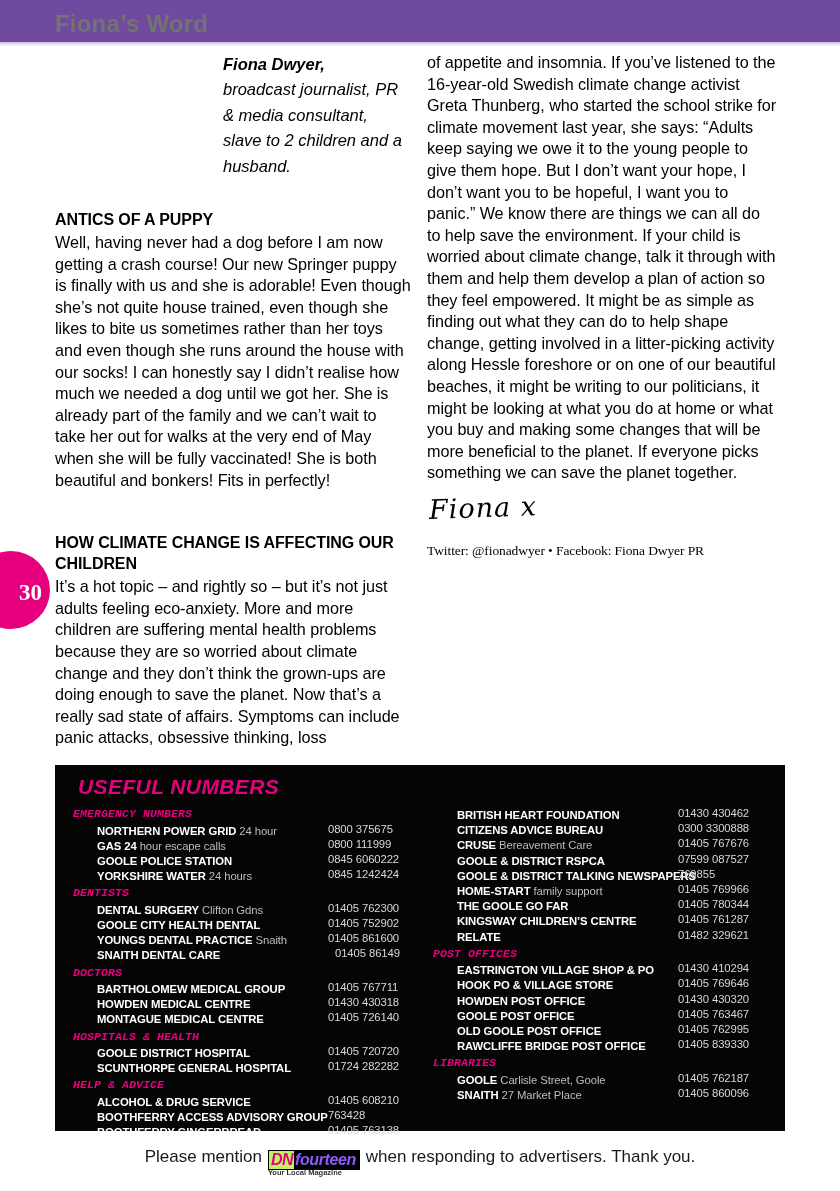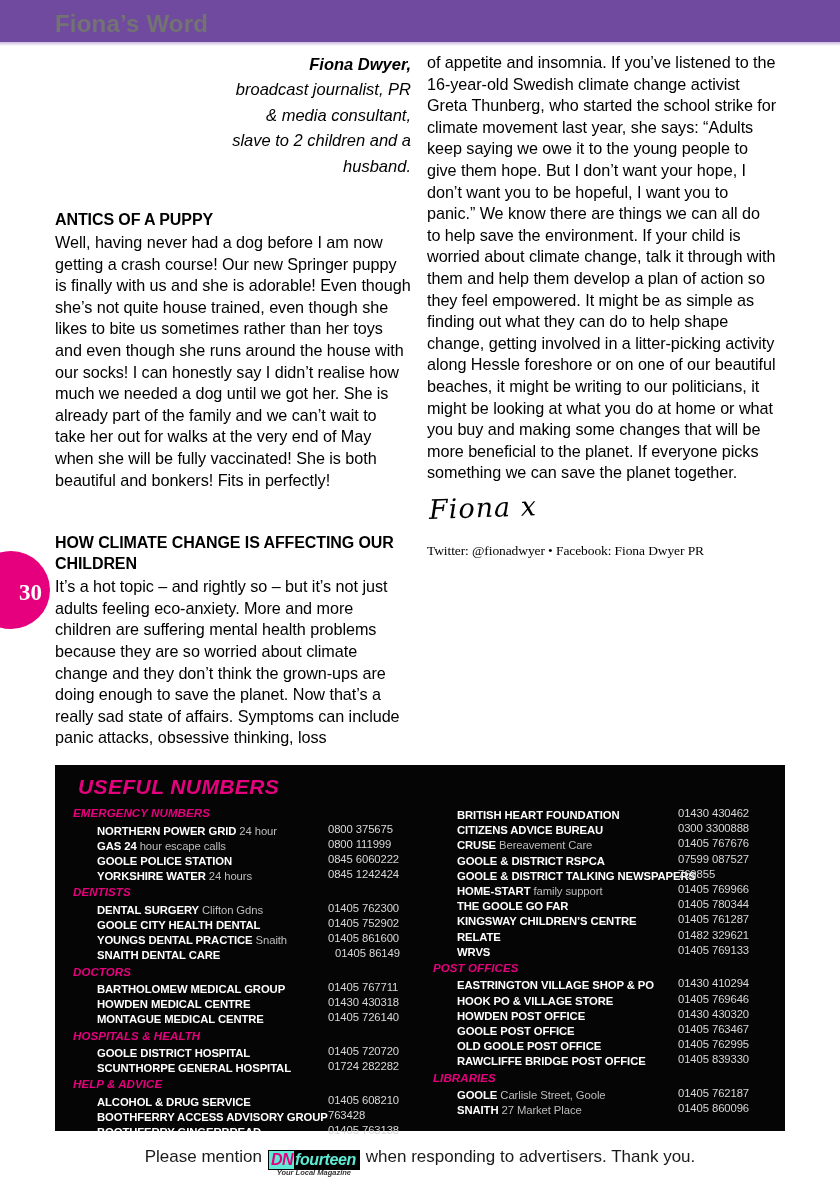--- a/index.html
+++ b/index.html
@@ -74,21 +74,20 @@
   #col-right {
     position: absolute;
     left: 427px;
     top: 52px;
     width: 350px;
   }
 
   .intro-block {
     margin-left: 168px;
     width: 188px;
-    text-align: right;
   }
   .intro-name {
     font-size: 16.5px;
     font-weight: bold;
     font-style: italic;
     line-height: 25px;
     margin: 0;
   }
   .intro-desc {
     font-size: 16.5px;
@@ -159,20 +158,21 @@
   #un-col-right { left: 378px; }
 
   .un-cat {
     font-size: 11.5px;
     font-weight: bold;
     font-style: italic;
     color: #e6007e;
     letter-spacing: 0.1px;
     margin: 3px 0 0 0;
     line-height: 15.5px;
+    font-family: Liberation Mono, monospace;
   }
   .un-cat.first { margin-top: 0; }
 
   .un-row {
     position: relative;
     height: 15.2px;
     line-height: 15.2px;
     white-space: nowrap;
   }
   .un-name {
@@ -221,50 +221,49 @@
   #footer-logo-main {
     display: inline-block;
     background: #000000;
     border: 1px solid #000000;
     height: 18px;
     line-height: 18px;
     padding: 0;
   }
   #logo-dn {
     display: inline-block;
-    background: #5eead4;
+    background: #bef264;
     color: #e6007e;
     font-size: 16px;
     font-weight: bold;
     font-style: italic;
     padding: 0 1px 0 2px;
     height: 18px;
     line-height: 18px;
     letter-spacing: -0.5px;
   }
   #logo-fourteen {
     display: inline-block;
     background: #000000;
-    color: #5eead4;
+    color: #8b5cf6;
     font-size: 16px;
     font-weight: bold;
     font-style: italic;
     padding: 0 3px 0 1px;
     height: 18px;
     line-height: 18px;
     letter-spacing: -0.4px;
   }
   #logo-tagline {
     position: absolute;
     left: 0;
     top: 18px;
     width: 100%;
-    text-align: center;
+    text-align: left;
     font-size: 7.5px;
-    font-style: italic;
     font-weight: bold;
     color: #333333;
     white-space: nowrap;
   }
 </style>
 </head>
 <body>
 
 <div id="header-banner"></div>
 <div id="header-banner-shadow"></div>
@@ -320,21 +319,20 @@
   <div class="un-col" id="un-col-right">
       <div class="un-row"><span class="un-name">BRITISH HEART FOUNDATION</span><span class="un-phone">01430 430462</span></div>
       <div class="un-row"><span class="un-name">CITIZENS ADVICE BUREAU</span><span class="un-phone">0300 3300888</span></div>
       <div class="un-row"><span class="un-name">CRUSE</span><span class="un-note"> Bereavement Care</span><span class="un-phone">01405 767676</span></div>
       <div class="un-row"><span class="un-name">GOOLE &amp; DISTRICT RSPCA</span><span class="un-phone">07599 087527</span></div>
       <div class="un-row"><span class="un-name">GOOLE &amp; DISTRICT TALKING NEWSPAPERS</span><span class="un-phone">769855</span></div>
       <div class="un-row"><span class="un-name">HOME-START</span><span class="un-note"> family support</span><span class="un-phone">01405 769966</span></div>
       <div class="un-row"><span class="un-name">THE GOOLE GO FAR</span><span class="un-phone">01405 780344</span></div>
       <div class="un-row"><span class="un-name">KINGSWAY CHILDREN’S CENTRE</span><span class="un-phone">01405 761287</span></div>
       <div class="un-row"><span class="un-name">RELATE</span><span class="un-phone">01482 329621</span></div>
-      <div class="un-row"><span class="un-name">WRVS</span><span class="un-phone">01405 769133</span></div>
       <div class="un-cat">POST OFFICES</div>
       <div class="un-row"><span class="un-name">EASTRINGTON VILLAGE SHOP &amp; PO</span><span class="un-phone">01430 410294</span></div>
       <div class="un-row"><span class="un-name">HOOK PO &amp; VILLAGE STORE</span><span class="un-phone">01405 769646</span></div>
       <div class="un-row"><span class="un-name">HOWDEN POST OFFICE</span><span class="un-phone">01430 430320</span></div>
       <div class="un-row"><span class="un-name">GOOLE POST OFFICE</span><span class="un-phone">01405 763467</span></div>
       <div class="un-row"><span class="un-name">OLD GOOLE POST OFFICE</span><span class="un-phone">01405 762995</span></div>
       <div class="un-row"><span class="un-name">RAWCLIFFE BRIDGE POST OFFICE</span><span class="un-phone">01405 839330</span></div>
       <div class="un-cat">LIBRARIES</div>
       <div class="un-row"><span class="un-name">GOOLE</span><span class="un-note"> Carlisle Street, Goole</span><span class="un-phone">01405 762187</span></div>
       <div class="un-row"><span class="un-name">SNAITH</span><span class="un-note"> 27 Market Place</span><span class="un-phone">01405 860096</span></div>

